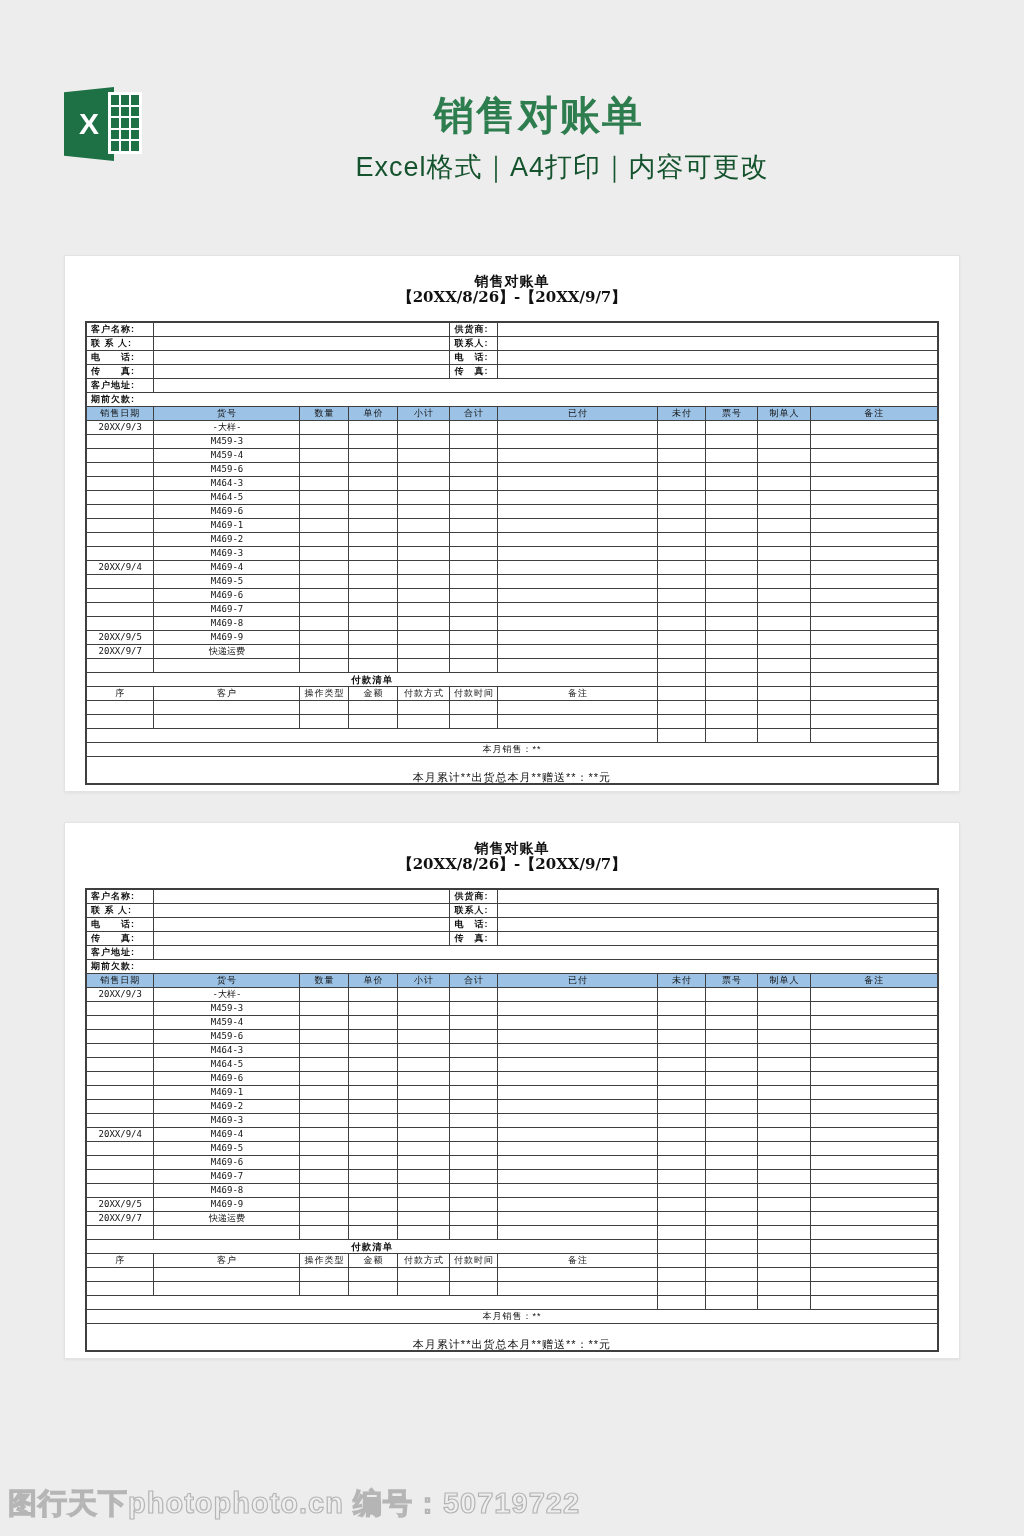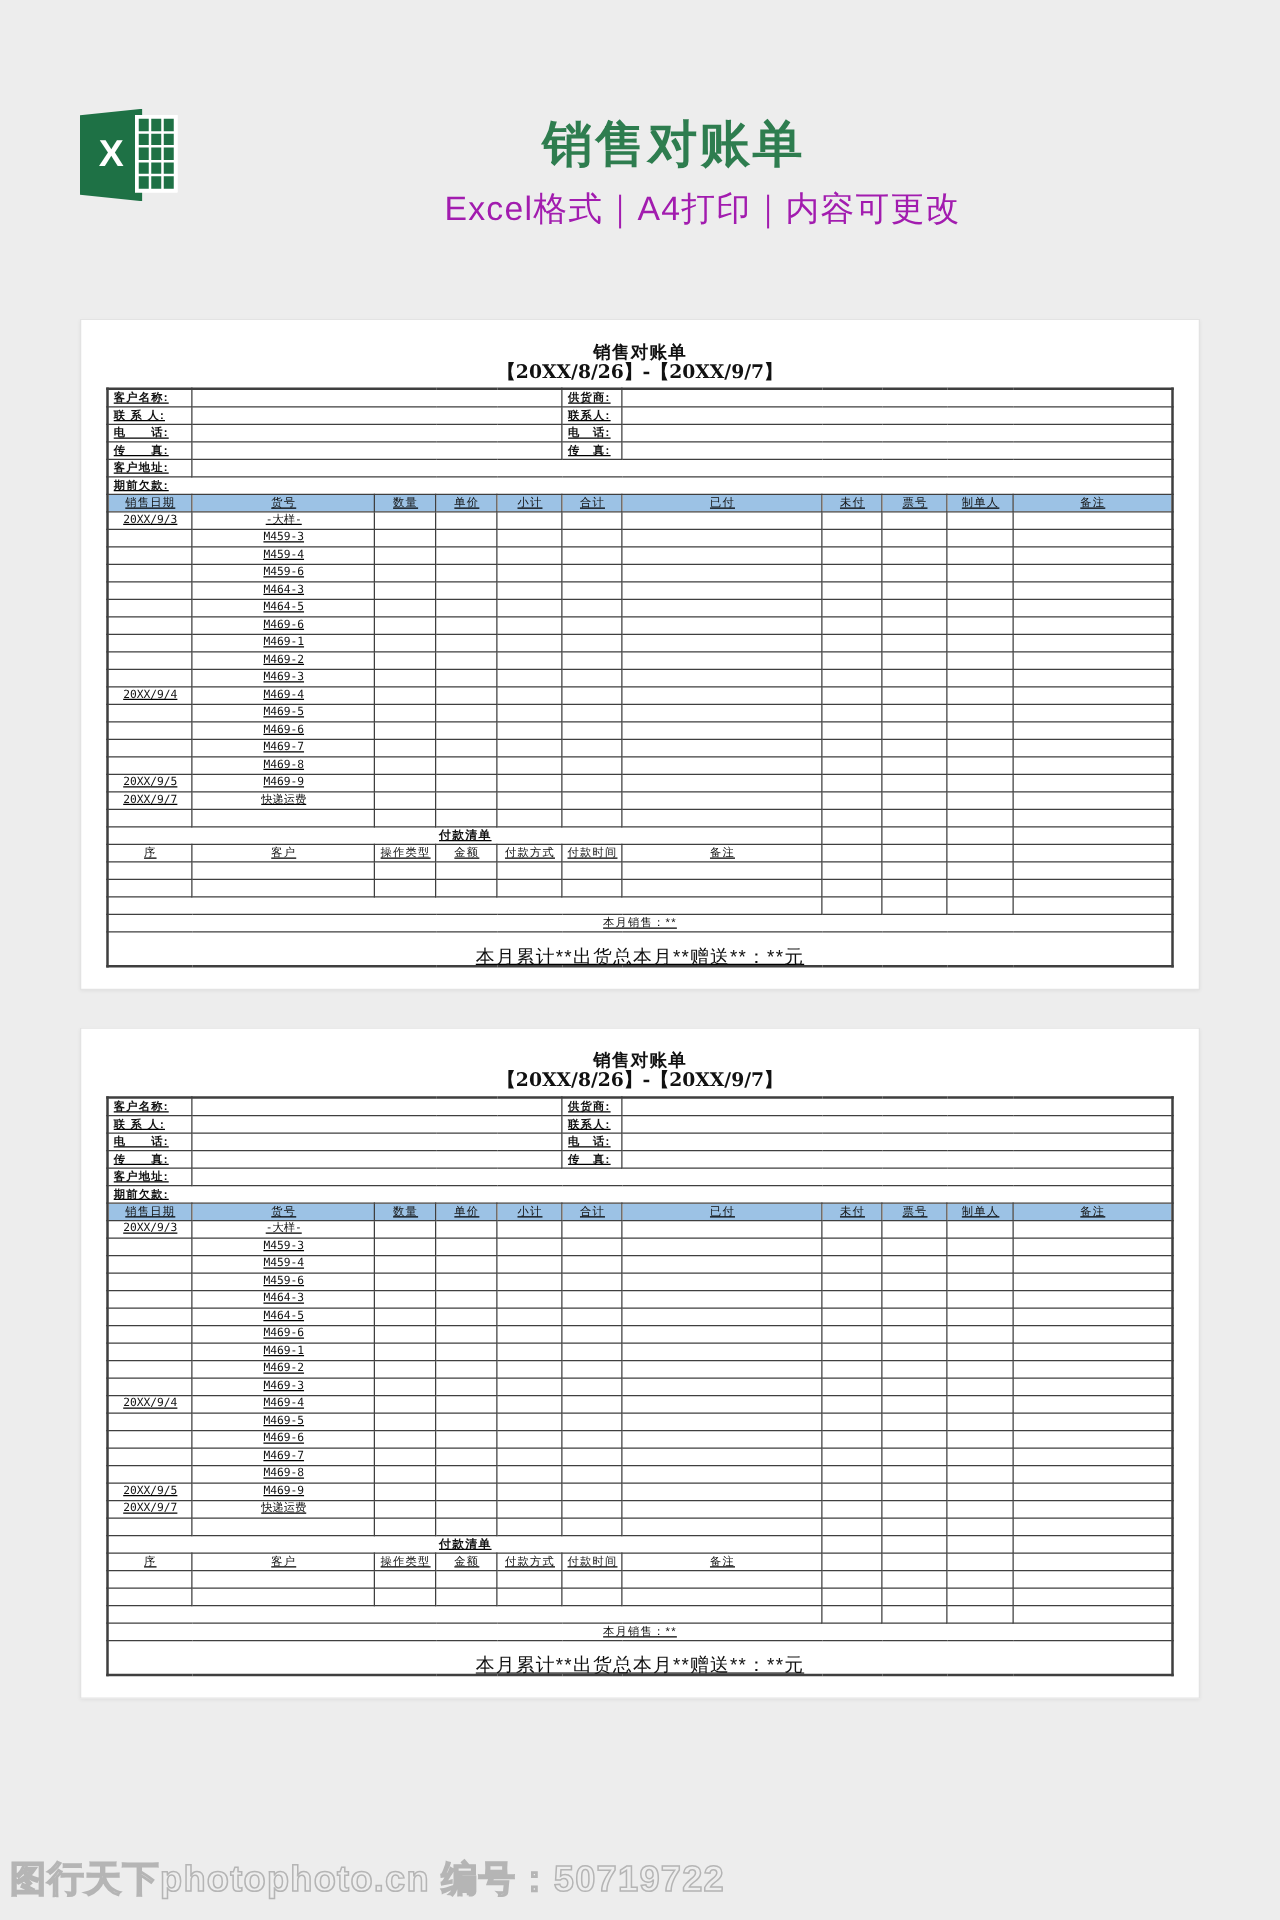--- a/index.html
+++ b/index.html
@@ -25,53 +25,52 @@
   }
   .logo .sheet i{display:block;}
   .page-title{
     position:absolute;left:0;top:88px;width:1024px;box-sizing:border-box;
     padding-left:54px;text-align:center;
     font-size:40px;font-weight:bold;letter-spacing:2px;
   }
   .page-subtitle{
     position:absolute;left:0;top:149px;width:1024px;box-sizing:border-box;
     padding-left:100px;text-align:center;
-    font-size:27px;color:#a21caf;letter-spacing:1px;
+    font-size:27px;color:#14532d;letter-spacing:1px;
   }
   
   .card{
     position:absolute;left:64px;width:896px;height:537px;
     background:#fff;border:1px solid #e3e3e3;box-sizing:border-box;
     overflow:hidden;box-shadow:0 1px 3px rgba(0,0,0,0.06);
     padding-top:17px;
   }
   #card1{top:255px;}
   #card2{top:822px;}
   .sh-title{text-align:center;font-size:14px;font-weight:bold;line-height:16px;color:#111;letter-spacing:1px;}
   .sh-date{text-align:center;font-size:15px;font-weight:bold;line-height:17px;margin-bottom:3px;color:#111;
            font-family:"DejaVu Serif","Liberation Serif",serif;}
   table.grid{
-    border-collapse:collapse;table-layout:fixed;width:852px;margin:4px auto;
+    border-collapse:collapse;table-layout:fixed;width:852px;margin:15px auto;
     border:2px solid #3f3f3f;
-    text-decoration:underline;
   }
   table.grid td,table.grid th{
     border:1px solid #3f3f3f;padding:0;overflow:hidden;white-space:nowrap;
     font-size:9px;line-height:13px;height:13px;text-align:center;
     font-weight:normal;color:#111;
   }
   .r-info td.lbl{ text-align:left;padding-left:4px;font-weight:bold;letter-spacing:1px;}
   .r-head th{background:#9cc2e5;font-weight:bold;height:20px;line-height:20px;letter-spacing:1px;}
   .r-data td{font-family:"DejaVu Sans Mono","Liberation Mono",monospace;}
   .r-sec td.sec{font-weight:bold;font-size:9.5px;letter-spacing:1px;}
   .r-phead td{font-weight:bold;letter-spacing:1px;}
   .r-merge td{height:12px;}
   .r-sum td{height:25px;line-height:25px;font-weight:bold;font-size:10px;letter-spacing:1px;}
   .r-clip td{height:26px;vertical-align:top;}
-  .clip-inner{height:26px;box-sizing:border-box;padding-top:14px;line-height:12px;font-size:15px;overflow:hidden;letter-spacing:1px;}
+  .clip-inner{height:26px;box-sizing:border-box;padding-top:14px;line-height:12px;font-size:11px;overflow:hidden;letter-spacing:1px;}
   
   .watermark{
     position:absolute;left:8px;top:1484px;
     font-size:29px;font-weight:bold;letter-spacing:1px;
     color:rgba(240,240,240,0.35);
     -webkit-text-stroke:1.2px #b5b5b5;
   }
 </style>
 </head>
 <body>

